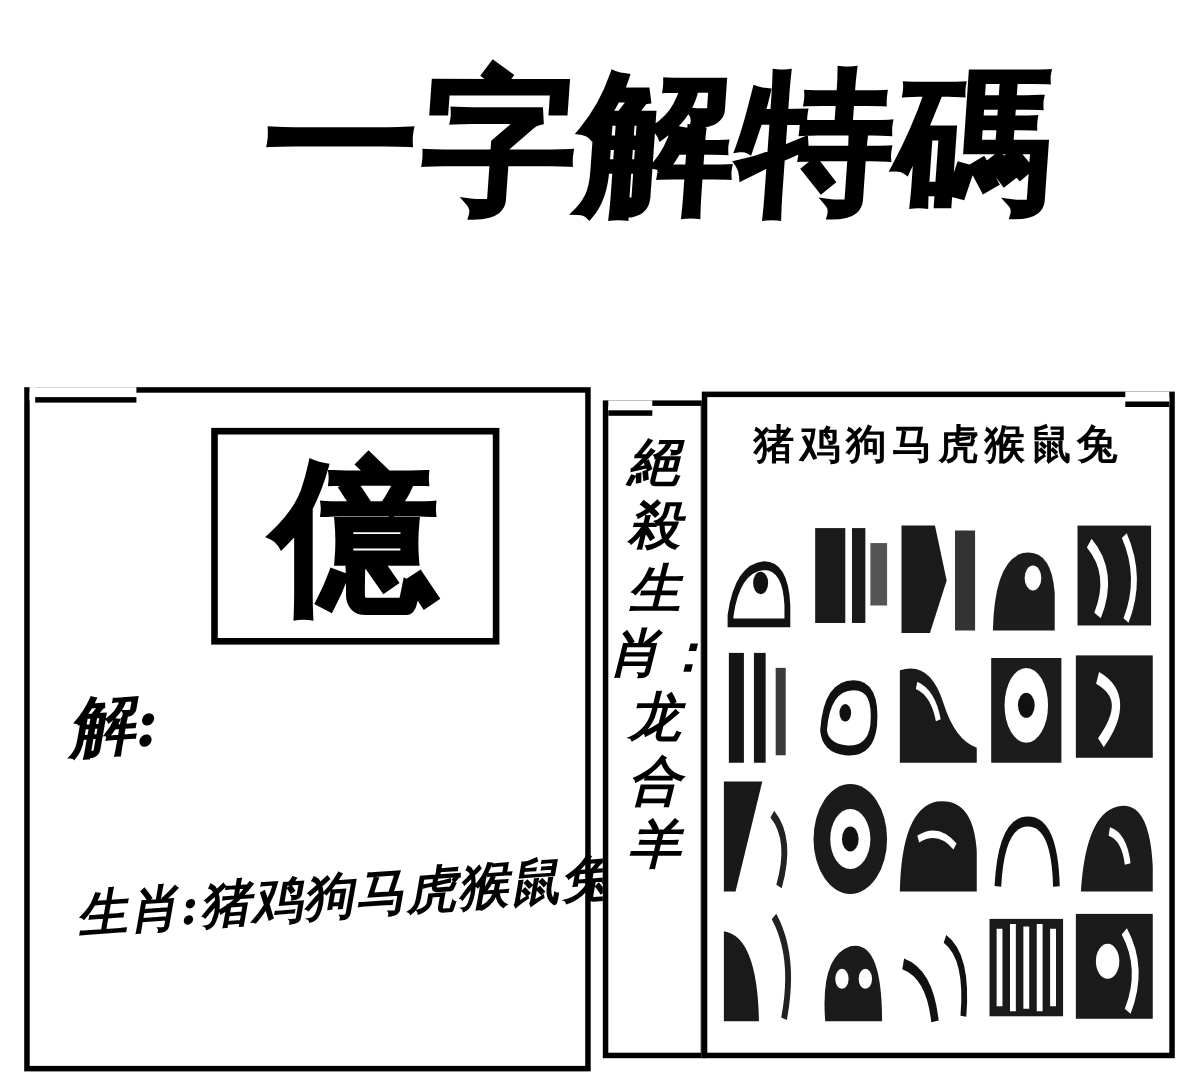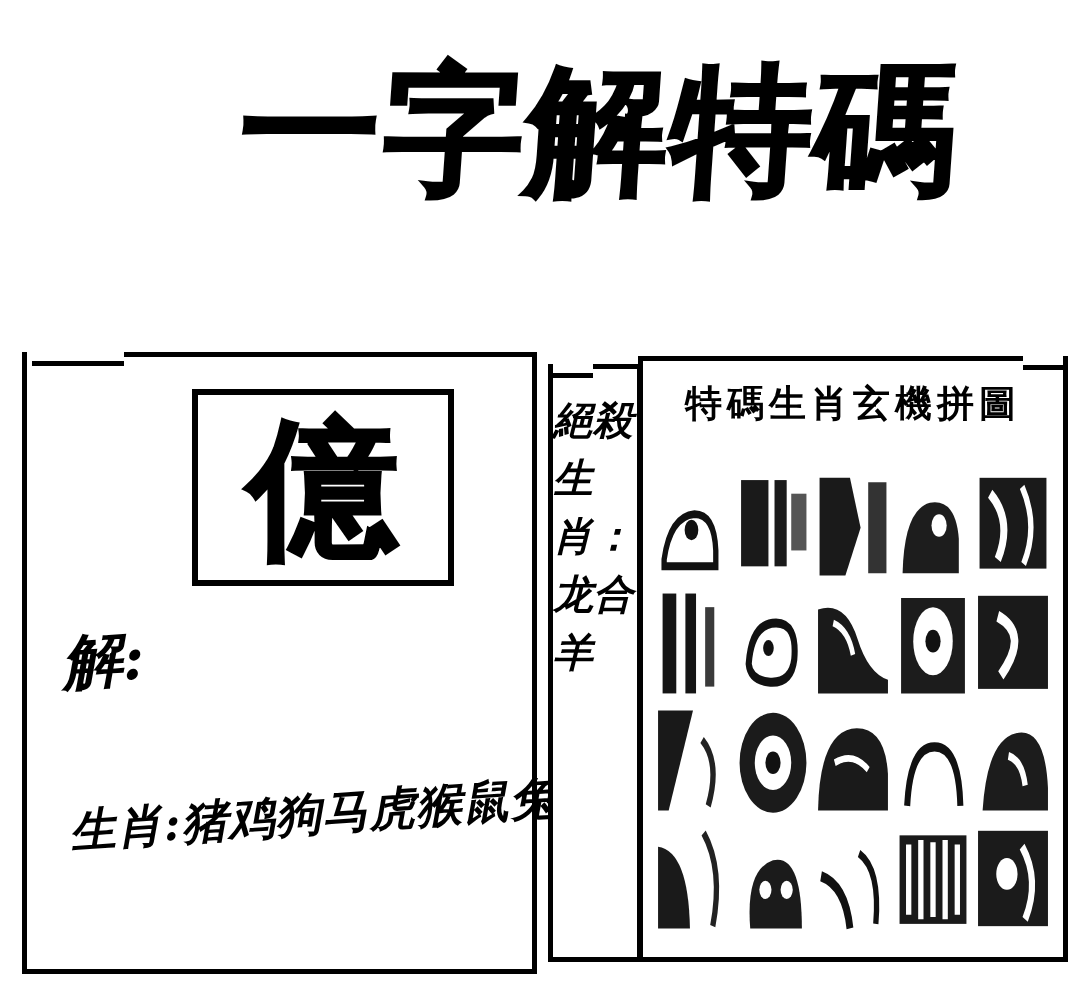--- a/index.html
+++ b/index.html
@@ -149,25 +149,25 @@
     top: 9px;
     width: 40px;
     height: 5px;
     background: #000;
   }
   #mid-strip-text {
     position: absolute;
     left: 0;
     top: 22px;
     width: 84px;
-    text-align: left;
+    text-align: center;
     font-family: "DejaVu Serif", serif;
     font-weight: bold;
     font-style: italic;
-    font-size: 40px;
+    font-size: 48px;
     line-height: 58px;
     letter-spacing: 0;
     word-break: break-all;
   }
 
   
   #puzzle-panel {
     position: absolute;
     left: 638px;
     top: 356px;
@@ -246,21 +246,21 @@
   <div id="zodiac-line">生肖:猪鸡狗马虎猴鼠兔</div>
 </div>
 
 <div id="mid-strip">
   <div id="mid-strip-notch"></div>
   <div id="mid-strip-text">絕殺生肖：龙合羊</div>
 </div>
 
 <div id="puzzle-panel">
   <div id="puzzle-panel-notch"></div>
-  <div id="puzzle-title">特碼生肖玄機拼圖</div>
+  <div id="puzzle-title">猪鸡狗马虎猴鼠兔</div>
 
   <div id="puzzle-grid">
 
     <div class="puzzle-cell">
       <svg viewBox="0 0 100 100" preserveAspectRatio="none">
         <path d="M12 78 Q20 40 52 38 Q78 38 80 70 L80 84 L12 84 Z" fill="none" stroke="#111" stroke-width="7"></path>
         <circle cx="48" cy="52" r="9" fill="#111"></circle>
       </svg>
     </div>
     <div class="puzzle-cell">

